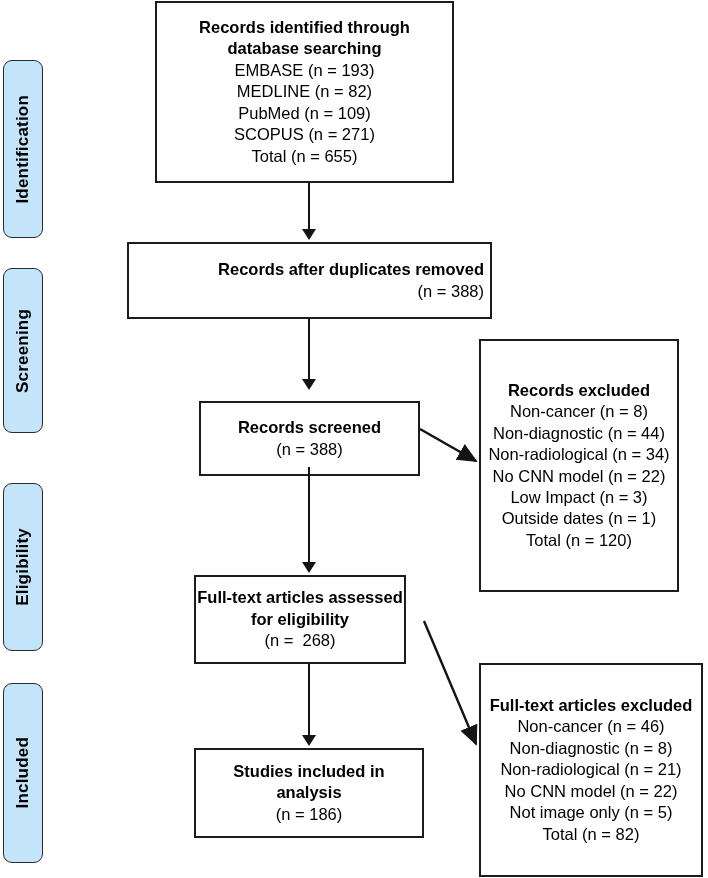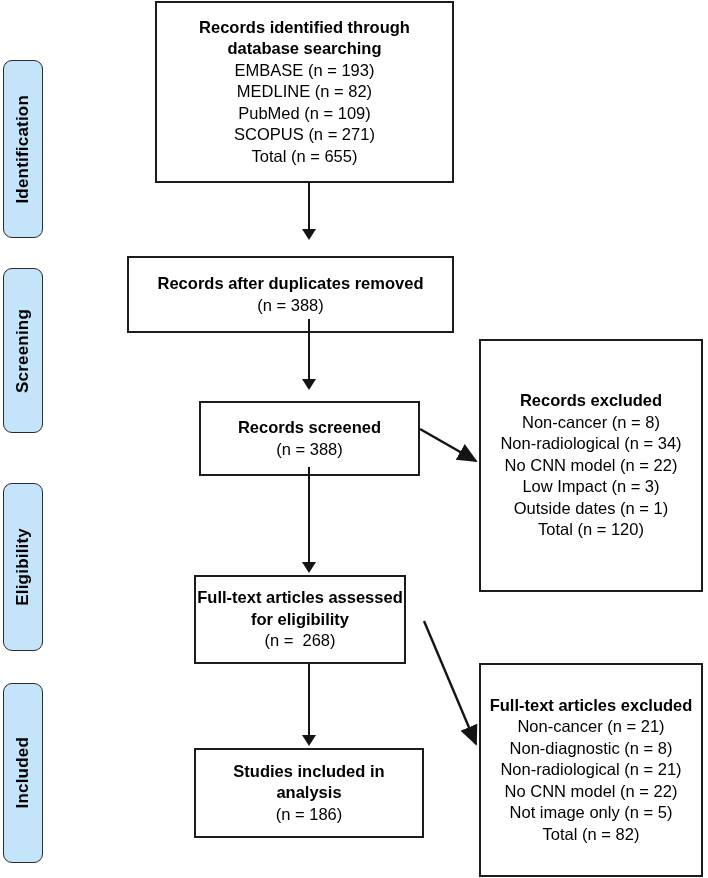--- a/index.html
+++ b/index.html
@@ -111,21 +111,21 @@
     <div class="line">EMBASE (n = 193)</div>
     <div class="line">MEDLINE (n = 82)</div>
     <div class="line">PubMed (n = 109)</div>
     <div class="line">SCOPUS (n = 271)</div>
     <div class="line">Total (n = 655)</div>
   </div>
 
   <div class="v-arrow" style="left:308px;top:183px;height:48px;"></div>
   <div class="arrow-head-down" style="left:302px;top:229px;"></div>
 
-  <div class="flow-box" style="left:127px;top:256px;width:327px;height:77px;">
+  <div class="flow-box" style="left:127px;top:242px;width:365px;height:77px;align-items:flex-end;">
     <div class="line bold">Records after duplicates removed</div>
     <div class="line">(n = 388)</div>
   </div>
 
   <div class="v-arrow" style="left:308px;top:319px;height:61px;"></div>
   <div class="arrow-head-down" style="left:302px;top:379px;"></div>
 
   <div class="flow-box" style="left:199px;top:392px;width:221px;height:75px;margin-top:9px;">
     <div class="line bold">Records screened</div>
     <div class="line">(n = 388)</div>
@@ -133,23 +133,24 @@
 
   <svg class="diag-svg" style="left:0;top:0;width:708px;height:878px;">
     <defs>
       <marker id="ah1" markerWidth="9" markerHeight="9" refX="7.6" refY="4.2" orient="auto" markerUnits="strokeWidth">
         <path d="M0,0.4 L8.4,4.2 L0,8 z" fill="#141414"></path>
       </marker>
     </defs>
     <line x1="420" y1="429" x2="476" y2="461" stroke="#141414" stroke-width="2.4" marker-end="url(#ah1)"></line>
   </svg>
 
-  <div class="flow-box" style="left:479px;top:339px;width:224px;height:253px;">
+  <div class="flow-box" style="left:479px;top:339px;width:200px;height:253px;">
     <div class="line bold">Records excluded</div>
     <div class="line">Non-cancer (n = 8)</div>
+    <div class="line">Non-diagnostic (n = 44)</div>
     <div class="line">Non-radiological (n = 34)</div>
     <div class="line">No CNN model (n = 22)</div>
     <div class="line">Low Impact (n = 3)</div>
     <div class="line">Outside dates (n = 1)</div>
     <div class="line">Total (n = 120)</div>
   </div>
 
   <div class="v-arrow" style="left:308px;top:467px;height:97px;"></div>
   <div class="arrow-head-down" style="left:302px;top:562px;"></div>
 
@@ -163,21 +164,21 @@
     <defs>
       <marker id="ah2" markerWidth="9" markerHeight="9" refX="7.6" refY="4.2" orient="auto" markerUnits="strokeWidth">
         <path d="M0,0.4 L8.4,4.2 L0,8 z" fill="#141414"></path>
       </marker>
     </defs>
     <line x1="424" y1="621" x2="476" y2="744" stroke="#141414" stroke-width="2.4" marker-end="url(#ah2)"></line>
   </svg>
 
   <div class="flow-box" style="left:479px;top:663px;width:224px;height:214px;">
     <div class="line bold">Full-text articles excluded</div>
-    <div class="line">Non-cancer (n = 21)</div>
+    <div class="line">Non-cancer (n = 46)</div>
     <div class="line">Non-diagnostic (n = 8)</div>
     <div class="line">Non-radiological (n = 21)</div>
     <div class="line">No CNN model (n = 22)</div>
     <div class="line">Not image only (n = 5)</div>
     <div class="line">Total (n = 82)</div>
   </div>
 
   <div class="v-arrow" style="left:308px;top:664px;height:73px;"></div>
   <div class="arrow-head-down" style="left:302px;top:735px;"></div>
 

